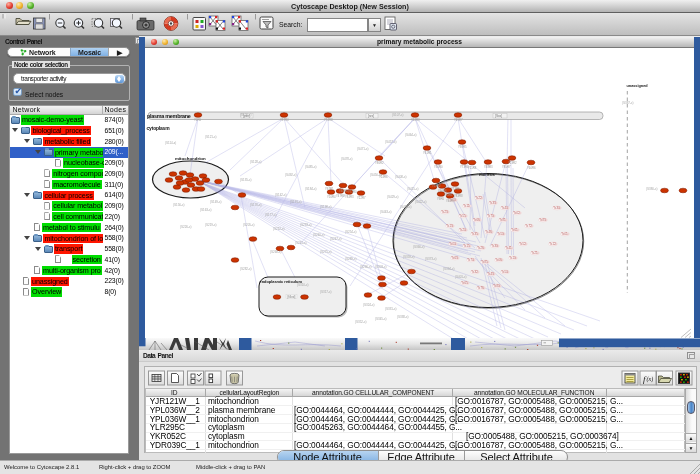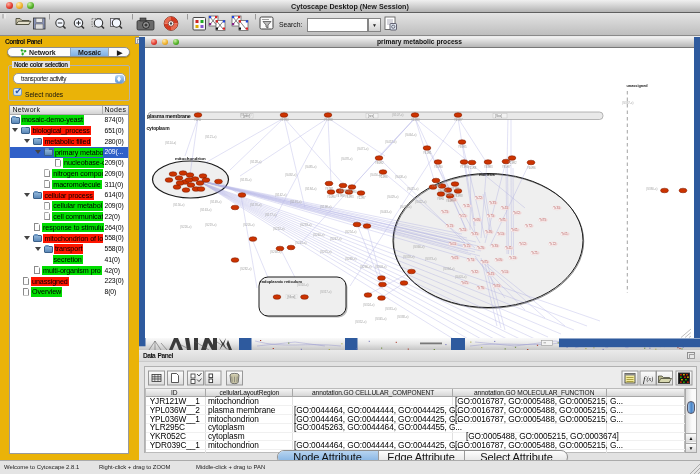--- a/index.html
+++ b/index.html
@@ -28,21 +28,21 @@
   border:1px solid #858585; }
 #searchdrop { position:absolute; left:368px; top:4px; width:13px; height:14px;
   background:linear-gradient(#fdfdfd,#d2d2d2); border:1px solid #858585; font-size:5px; color:#222; text-align:center; line-height:13px;}
 
 
 #statusbar { left:0; top:460px; width:700px; height:14px; background:#e4e4e4;
   border-top:1px solid #aaa; font-size:5.9px; color:#222; }
 #statusbar span { position:absolute; top:3px; }
 
 
-#cpanel { left:0; top:36px; width:147px; height:424px; background:#eab308; }
+#cpanel { left:0; top:36px; width:147px; height:424px; background:#737373; }
 #cpanel-hdr { position:absolute; left:0; top:0; width:100%; height:11px;
   font-size:6.6px; letter-spacing:-0.55px; word-spacing:1px; font-weight:bold; color:#111; padding-left:5px; padding-top:2px; }
 .float-ic { position:absolute; width:8px; height:7px; border:1px solid #909090; background:#e8e8e8; }
 .float-ic:before { content:""; position:absolute; left:1px; top:1px; width:4px; height:3px; border:1px solid #a0a0a0; }
 #cp-float { right:4px; top:1px; }
 
 
 #cptabs { position:absolute; left:7px; top:10.5px; width:123px; height:10px;
   border:1px solid #8f8f8f; border-radius:5px; background:#fcfcfc;
   box-shadow:0 1px 1px rgba(0,0,0,0.25); }
@@ -328,38 +328,38 @@
             <span class="lab gbg" style="left:42.8px;max-width:51.2px">cellular metabol</span>
             <span class="cnt" style="">209(0)</span>
           </div>
           <div class="trow" style="top:105.75px">
             <span class="file" style="left:34.8px"></span>
             <span class="lab gbg" style="left:42.8px;max-width:51.2px">cell communicati</span>
             <span class="cnt" style="">22(0)</span>
           </div>
           <div class="trow" style="top:116.5px">
             <span class="file" style="left:24.5px"></span>
-            <span class="lab gbg" style="left:32.5px;max-width:61.5px">response to stimulu</span>
+            <span class="lab gbg" style="left:32.5px;max-width:61.5px">metabol to stimulu</span>
             <span class="cnt" style="">264(0)</span>
           </div>
           <div class="trow" style="top:127.25px">
             <span class="tri" style="left:14.5px"></span>
             <span class="fold" style="left:23.5px"></span>
             <span class="lab rbg" style="left:33.9px;max-width:60.1px">mitochondrion of lo</span>
             <span class="cnt" style="">558(0)</span>
           </div>
           <div class="trow" style="top:138px">
             <span class="tri" style="left:25px"></span>
             <span class="fold" style="left:34px"></span>
             <span class="lab rbg" style="left:44.4px;max-width:49.6px">transport</span>
             <span class="cnt" style="">558(0)</span>
           </div>
           <div class="trow" style="top:148.75px">
             <span class="file" style="left:45.5px"></span>
-            <span class="lab gbg" style="left:43px;max-width:40.5px">secretion</span>
+            <span class="lab gbg" style="left:62px;max-width:40.5px">secretion</span>
             <span class="cnt" style="">41(0)</span>
           </div>
           <div class="trow" style="top:159.5px">
             <span class="file" style="left:24.5px"></span>
             <span class="lab gbg" style="left:32.5px;max-width:61.5px">multi-organism pro</span>
             <span class="cnt" style="">42(0)</span>
           </div>
           <div class="trow" style="top:170.25px">
             <span class="file" style="left:13.5px"></span>
             <span class="lab rbg" style="left:21.5px;max-width:72.5px">unassigned</span>

